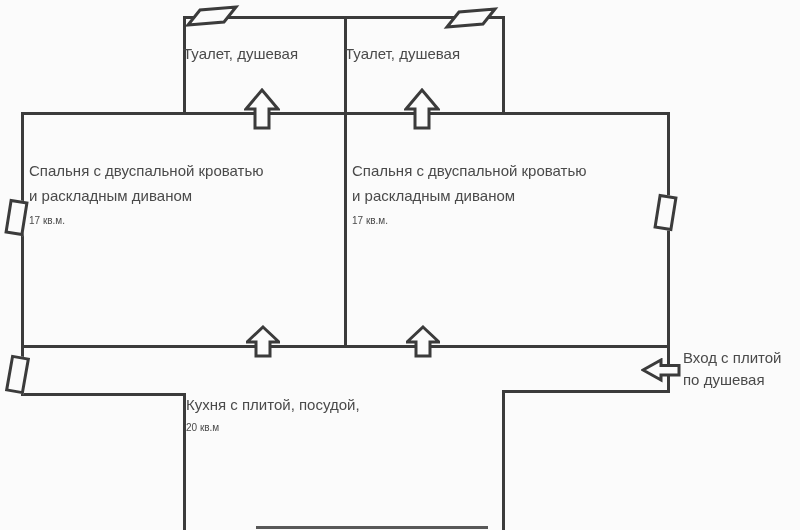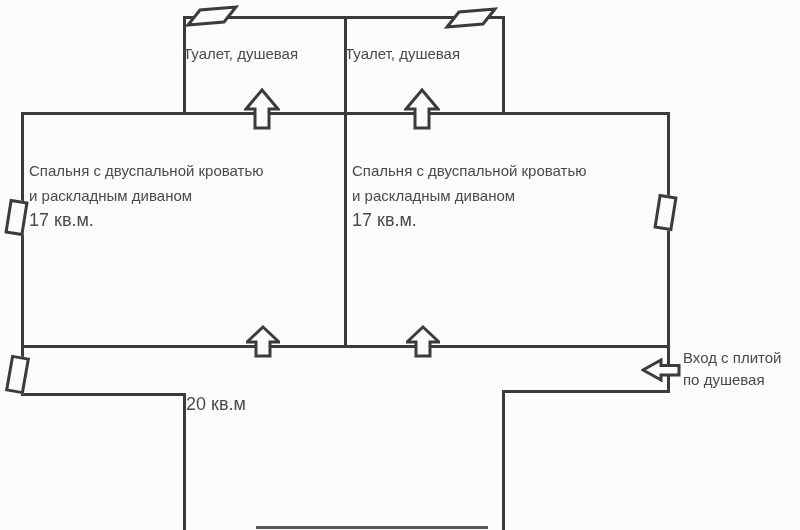--- a/index.html
+++ b/index.html
@@ -27,21 +27,21 @@
   .w-kitchen-right{left:502px;top:390px;width:3px;height:140px;}
   .w-kitchen-bottom{left:256px;top:526px;width:232px;height:3px;opacity:.85;}
   
   .label{position:absolute;text-align:left;font-size:15px;line-height:19px;white-space:nowrap;}
   .l-toilet-left{left:183px;top:44px;width:162px;}
   .l-toilet-right{left:345px;top:44px;width:160px;}
   .l-bed-left{left:29px;top:158px;width:310px;line-height:25px;}
   .l-bed-right{left:352px;top:158px;width:310px;line-height:25px;}
   .l-kitchen{left:186px;top:393px;width:318px;line-height:23px;}
   .l-entrance{left:683px;top:347px;width:118px;line-height:22px;}
-  .area{font-size:18px;}
+  .area{font-size:10px;}
   
   .icon{position:absolute;}
   .icon svg{display:block;}
   
   .side-window{position:absolute;background:#fbfbfb;border:3px solid #3b3b3b;}
   .win-left-bed{left:7px;top:200px;width:13px;height:29px;transform:rotate(9deg);}
   .win-right-bed{left:656px;top:195px;width:13px;height:29px;transform:rotate(9deg);}
   .win-left-hall{left:8px;top:356px;width:13px;height:31px;transform:rotate(10deg);}
 </style>
 </head>
@@ -120,20 +120,21 @@
     <div class="area">17 кв.м.</div>
   </div>
 
   <div class="label l-bed-right">
     <div>Спальня с двуспальной кроватью</div>
     <div>и раскладным диваном</div>
     <div class="area">17 кв.м.</div>
   </div>
 
   <div class="label l-kitchen">
+    <div>Кухня с плитой, посудой,</div>
     <div class="area">20 кв.м</div>
   </div>
 
   <div class="label l-entrance">
     <div>Вход с плитой</div>
     <div>по душевая</div>
   </div>
 
 </div>
 

